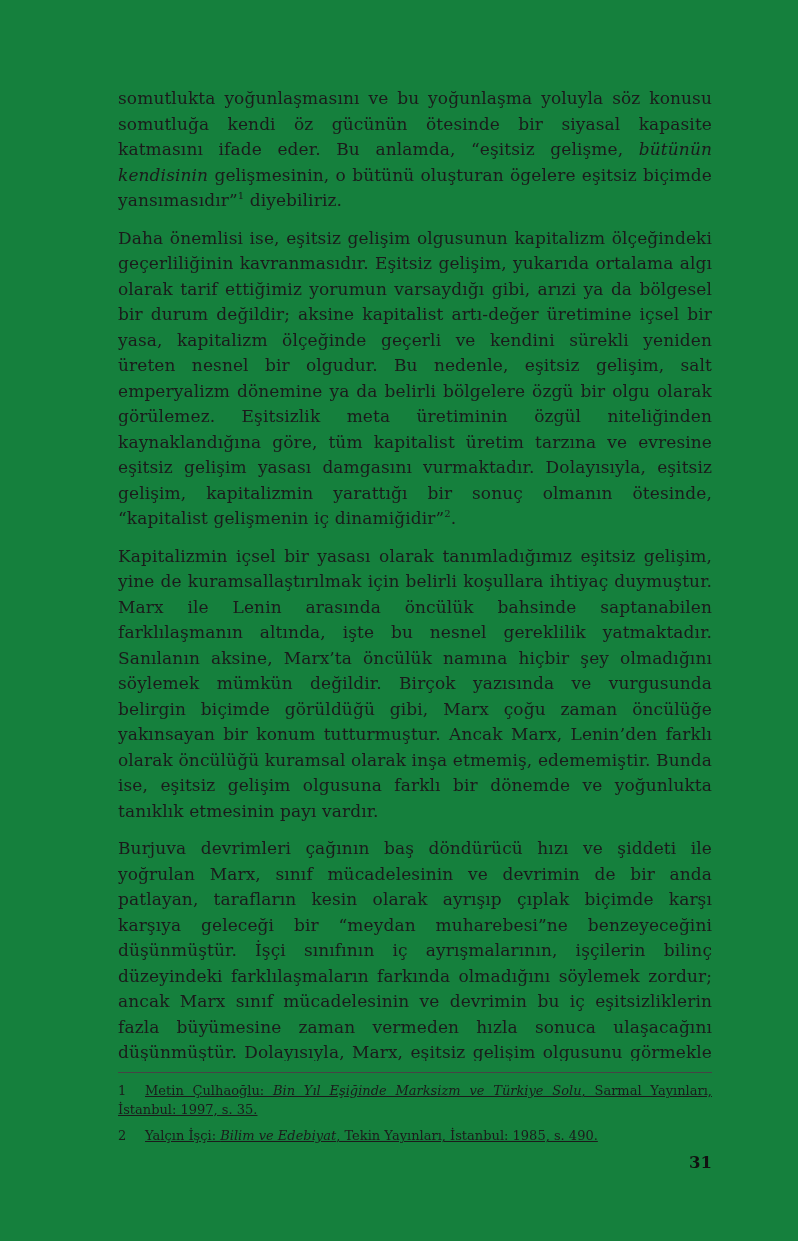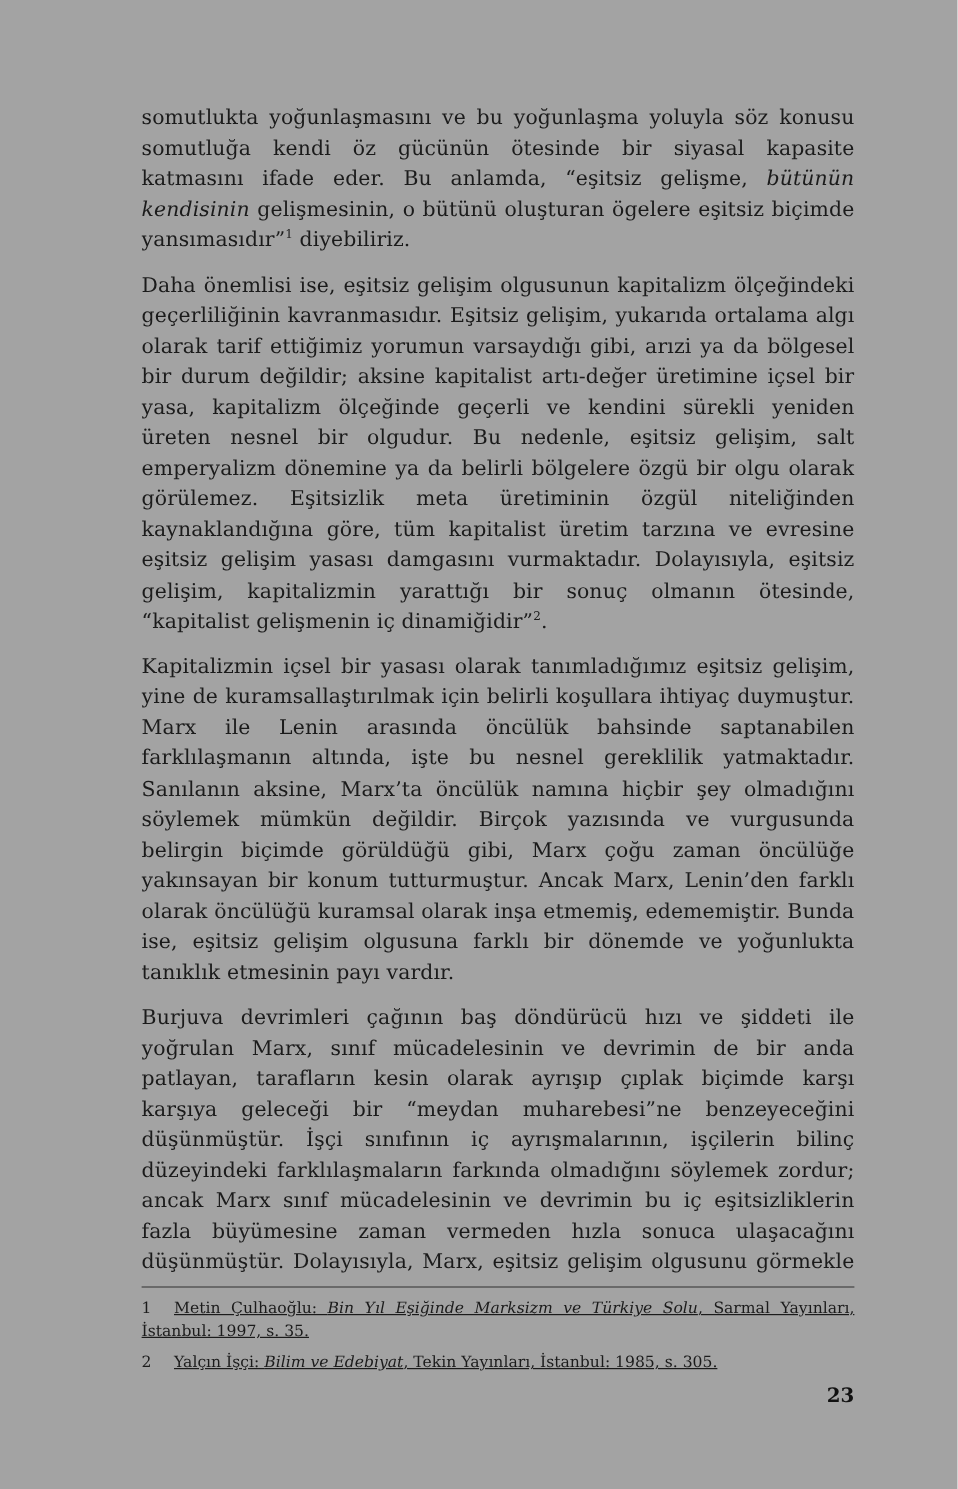--- a/index.html
+++ b/index.html
@@ -4,21 +4,21 @@
 <style>
   html, body {
     margin: 0;
     padding: 0;
     background: #ffffff;
   }
   .page {
     position: relative;
     width: 798px;
     height: 1241px;
-    background: #a3a3a3;
+    background: #15803d;
     box-sizing: border-box;
     font-family: "DejaVu Serif", "Liberation Serif", serif;
     color: #1b1b1b;
   }
   .body-text {
     position: absolute;
     left: 118px;
     top: 86px;
     width: 594px;
     height: 975px;
@@ -79,18 +79,18 @@
       <p class="para"><span>somutlukta yoğunlaşmasını ve bu yoğunlaşma yoluyla söz konusu somutluğa kendi öz gücünün ötesinde bir siyasal kapasite katmasını ifade eder. Bu anlamda, “eşitsiz gelişme, </span><em>bütünün kendisinin</em><span> gelişmesinin, o bütünü oluşturan ögelere eşitsiz biçimde yansımasıdır”</span><sup class="fn-marker">1</sup><span> diyebiliriz.</span></p>
       <p class="para"><span>Daha önemlisi ise, eşitsiz gelişim olgusunun kapitalizm ölçeğindeki geçerliliğinin kavranmasıdır. Eşitsiz gelişim, yukarıda ortalama algı olarak tarif ettiğimiz yorumun varsaydığı gibi, arızi ya da bölgesel bir durum değildir; aksine kapitalist artı-değer üretimine içsel bir yasa, kapitalizm ölçeğinde geçerli ve kendini sürekli yeniden üreten nesnel bir olgudur. Bu nedenle, eşitsiz gelişim, salt emperyalizm dönemine ya da belirli bölgelere özgü bir olgu olarak görülemez. Eşitsizlik meta üretiminin özgül niteliğinden kaynaklandığına göre, tüm kapitalist üretim tarzına ve evresine eşitsiz gelişim yasası damgasını vurmaktadır. Dolayısıyla, eşitsiz gelişim, kapitalizmin yarattığı bir sonuç olmanın ötesinde, “kapitalist gelişmenin iç dinamiğidir”</span><sup class="fn-marker">2</sup><span>.</span></p>
       <p class="para"><span>Kapitalizmin içsel bir yasası olarak tanımladığımız eşitsiz gelişim, yine de kuramsallaştırılmak için belirli koşullara ihtiyaç duymuştur. Marx ile Lenin arasında öncülük bahsinde saptanabilen farklılaşmanın altında, işte bu nesnel gereklilik yatmaktadır. Sanılanın aksine, Marx’ta öncülük namına hiçbir şey olmadığını söylemek mümkün değildir. Birçok yazısında ve vurgusunda belirgin biçimde görüldüğü gibi, Marx çoğu zaman öncülüğe yakınsayan bir konum tutturmuştur. Ancak Marx, Lenin’den farklı olarak öncülüğü kuramsal olarak inşa etmemiş, edememiştir. Bunda ise, eşitsiz gelişim olgusuna farklı bir dönemde ve yoğunlukta tanıklık etmesinin payı vardır.</span></p>
       <p class="para"><span>Burjuva devrimleri çağının baş döndürücü hızı ve şiddeti ile yoğrulan Marx, sınıf mücadelesinin ve devrimin de bir anda patlayan, tarafların kesin olarak ayrışıp çıplak biçimde karşı karşıya geleceği bir “meydan muharebesi”ne benzeyeceğini düşünmüştür. İşçi sınıfının iç ayrışmalarının, işçilerin bilinç düzeyindeki farklılaşmaların farkında olmadığını söylemek zordur; ancak Marx sınıf mücadelesinin ve devrimin bu iç eşitsizliklerin fazla büyümesine zaman vermeden hızla sonuca ulaşacağını düşünmüştür. Dolayısıyla, Marx, eşitsiz gelişim olgusunu görmekle birlikte, bir yasa düzeyinde</span></p>
     </div>
 
   <div class="footnotes">
     <hr class="footnote-separator">
     <div>
         <p class="footnote"><span class="fn-num">1</span><span>Metin Çulhaoğlu: </span><em>Bin Yıl Eşiğinde Marksizm ve Türkiye Solu</em><span>, Sarmal Yayınları, İstanbul: 1997, s. 35.</span></p>
-        <p class="footnote"><span class="fn-num">2</span><span>Yalçın İşçi: </span><em>Bilim ve Edebiyat</em><span>, Tekin Yayınları, İstanbul: 1985, s. 305.</span></p>
+        <p class="footnote"><span class="fn-num">2</span><span>Yalçın İşçi: </span><em>Bilim ve Edebiyat</em><span>, Tekin Yayınları, İstanbul: 1985, s. 490.</span></p>
       </div>
   </div>
 
-  <div class="page-number">23</div>
+  <div class="page-number">31</div>
 </div>
 
 </body></html>

